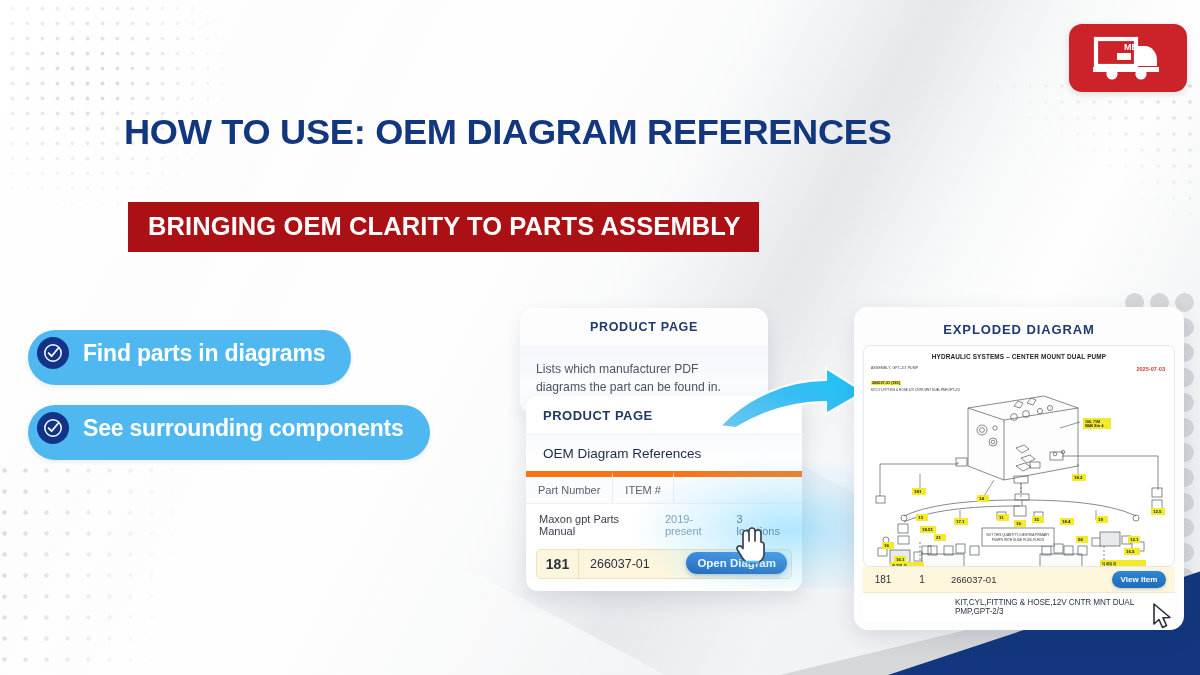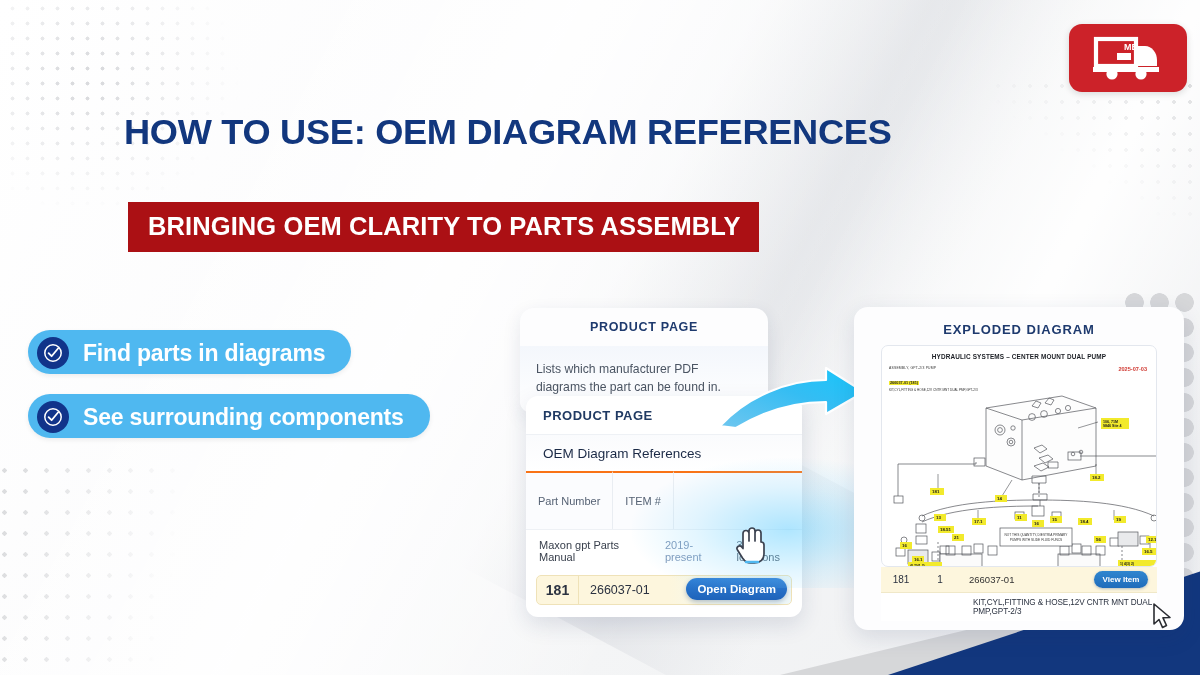--- a/index.html
+++ b/index.html
@@ -99,21 +99,21 @@
     padding: 10px 18px 11px 20px;
     color: #fff; font-size: 25.5px; font-weight: 700; letter-spacing: .1px;
     white-space: nowrap;
   }
 
   
   .bullets { position: absolute; left: 28px; top: 330px; }
   .pill {
     display: flex; align-items: center; gap: 14px;
     background: #4fb8f0; border-radius: 30px;
-    padding: 7px 26px 5px 9px;
+    padding: 7px 26px 16px 9px;
     margin-bottom: 20px; width: fit-content;
     box-shadow: 0 2px 5px rgba(0,0,0,.07);
     text-align: right;
   }
   .pill .chk {
     width: 32px; height: 32px; border-radius: 50%;
     background: #11348a; flex: 0 0 auto;
     display: flex; align-items: center; justify-content: center;
   }
   .pill .txt {
@@ -150,21 +150,21 @@
     padding: 12px 17px 11px; font-size: 13px; font-weight: 700;
     color: #203a63; letter-spacing: .5px;
     border-bottom: 1px solid #eef1f5;
   }
   .card-front .cf-sub {
     padding: 11px 17px 10px; font-size: 13.5px; font-weight: 400; color: #1b2a46;
     background: linear-gradient(180deg,#fafbfd,#ffffff);
   }
   .cf-cols { display: flex; font-size: 11px; color: #566274; }
   .cf-cols .c {
-    padding: 22px 12px; border-top: 2px solid #f97316; border-right: 1px solid #e9edf2;
+    padding: 7px 12px; border-top: 6px solid #f97316; border-right: 1px solid #e9edf2;
     background: #fbfcfe;
   }
   .cf-cols .c.flex { flex: 1; border-right: none; }
   .cf-manual {
     display: flex; align-items: baseline; gap: 7px;
     padding: 9px 13px 8px; font-size: 11px; color: #39404d;
     border-top: 1px solid #eef1f5;
   }
   .cf-manual .yrs { color: #7e96b8; }
   .cf-manual .loc { margin-left: auto; color: #4b5563; }
@@ -195,21 +195,21 @@
   .cursor { position: absolute; pointer-events: none; }
 
   
   .arrow { position: absolute; left: 718px; top: 362px; }
 
   
   .rpanel {
     position: absolute; left: 854px; top: 307px; width: 330px; height: 323px;
     background: #fdfdfe; border-radius: 14px;
     box-shadow: 0 7px 22px rgba(30,50,90,.13);
-    padding: 10px 27px 0; overflow: hidden;
+    padding: 10px 9px 0; overflow: hidden;
   }
   .rpanel .rp-title {
     text-align: center; font-size: 13px; font-weight: 700; letter-spacing: .9px;
     color: #1e3a6e; padding: 5px 0 8px;
   }
   .diagram-box {
     position: relative; height: 222px; background: #ffffff;
     border: 1px solid #e3e7ee; border-radius: 7px; overflow: hidden;
   }
   .dg-title {

